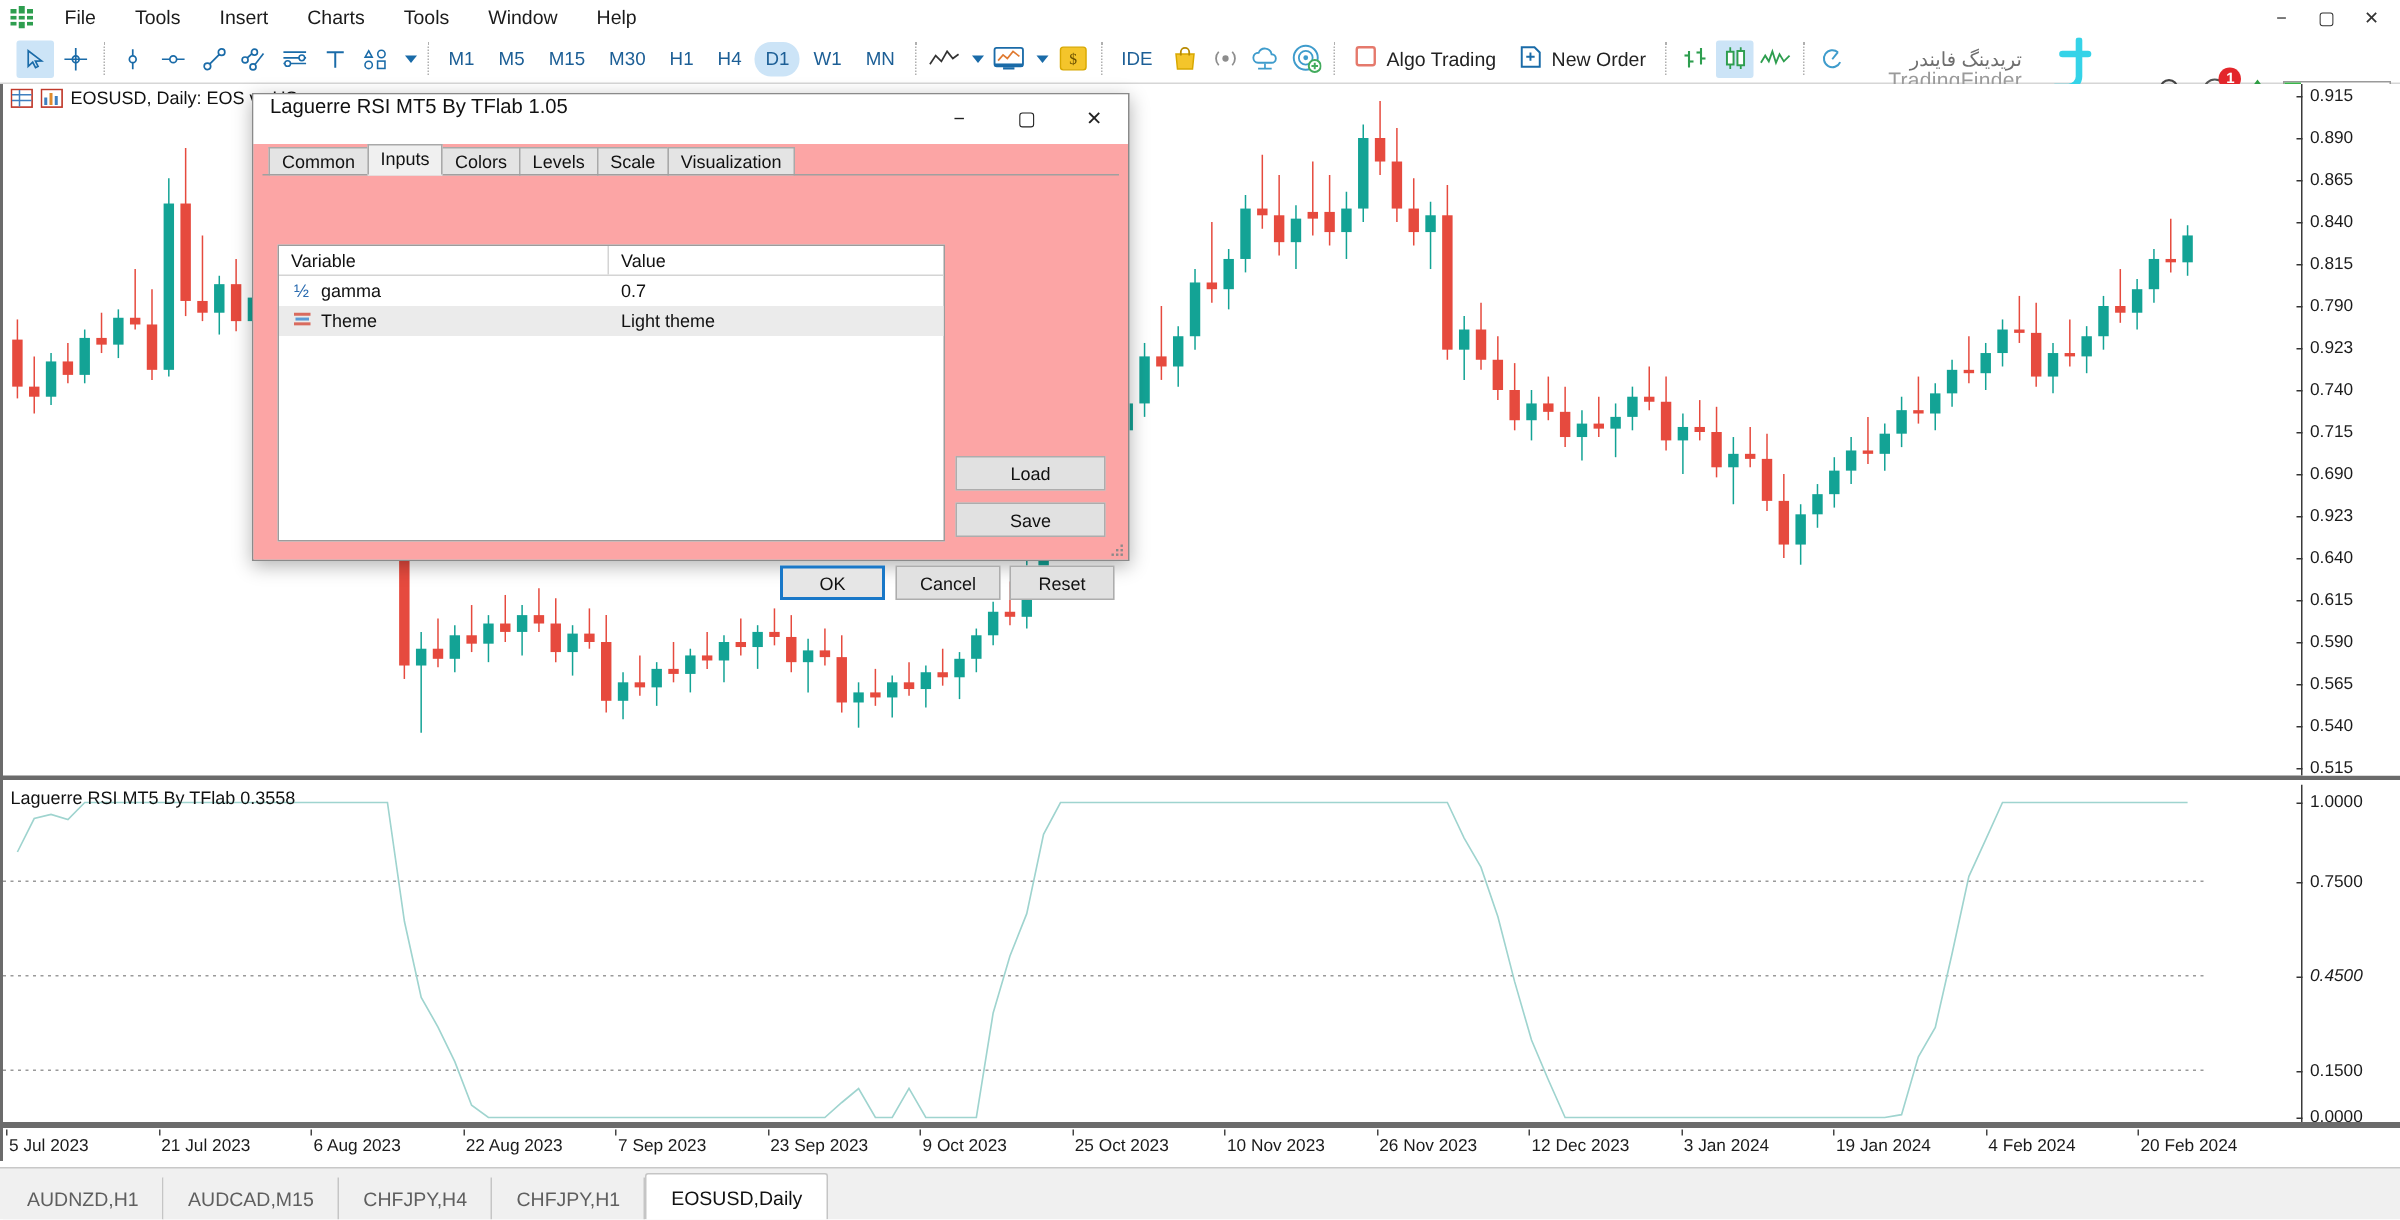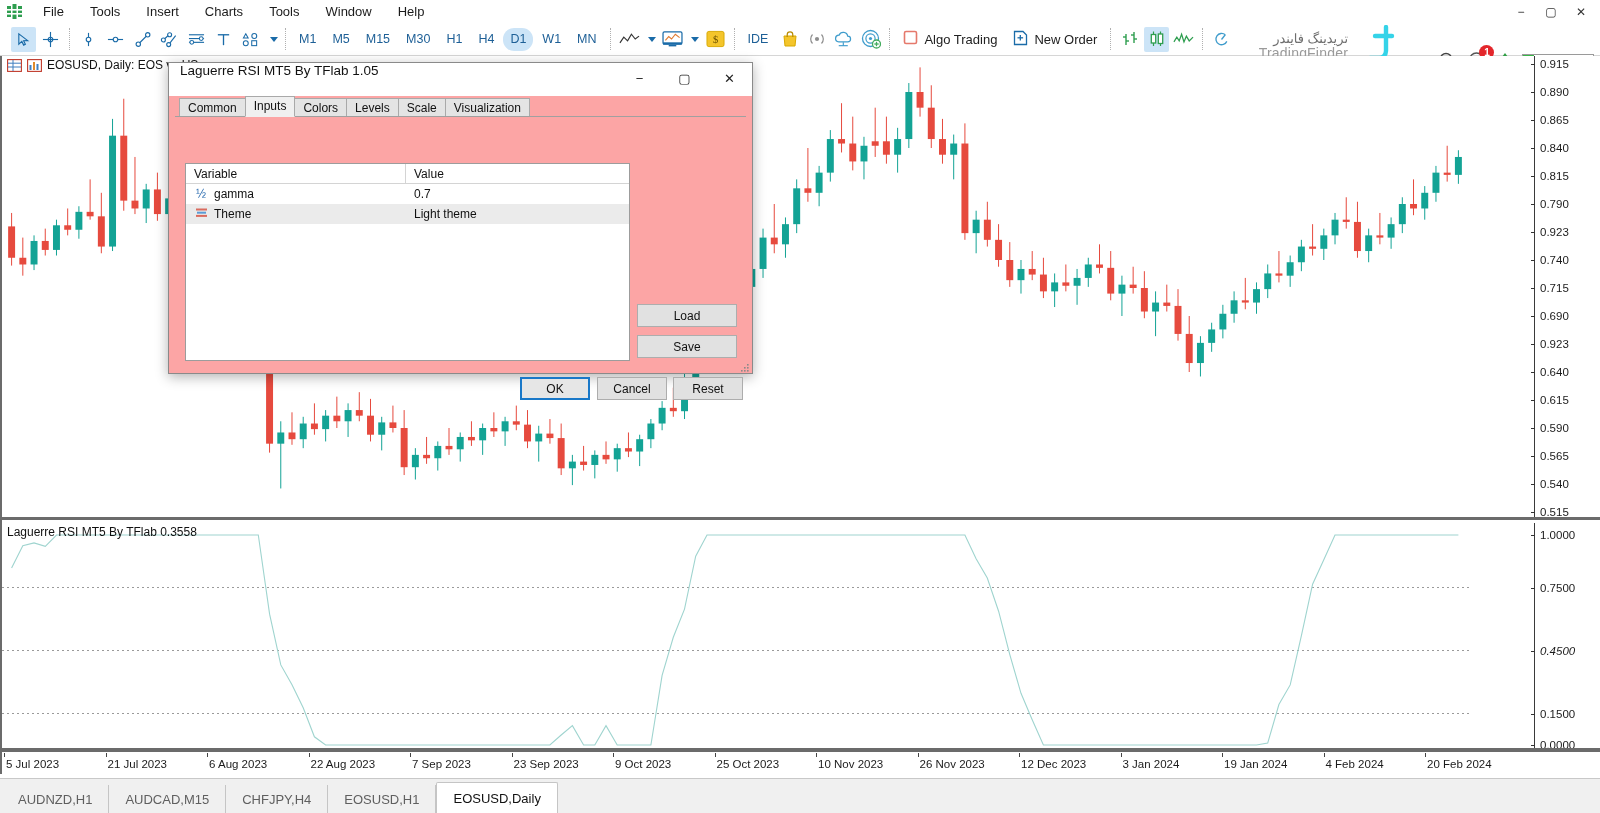--- a/index.html
+++ b/index.html
@@ -814,21 +814,21 @@
           <div class="date-tick" style="left: 1423px;"></div>
           <div class="date-lbl" style="left: 1425px;">20 Feb 2024</div>
         </div>
     </div>
   </div>
 
   <div class="tabbar">
     <div class="chart-tab">AUDNZD,H1</div>
     <div class="chart-tab">AUDCAD,M15</div>
     <div class="chart-tab">CHFJPY,H4</div>
-    <div class="chart-tab">EOSUSD,H1</div>
+    <div class="chart-tab">CHFJPY,H1</div>
     <div class="chart-tab active">EOSUSD,Daily</div>
   </div>
 
   <div class="dialog">
     <div class="dlg-title">
       <span>Laguerre RSI MT5 By TFlab 1.05</span>
       <div class="dlg-wc">
         <div class="dlg-btn">−</div>
         <div class="dlg-btn">▢</div>
         <div class="dlg-btn close">✕</div>

